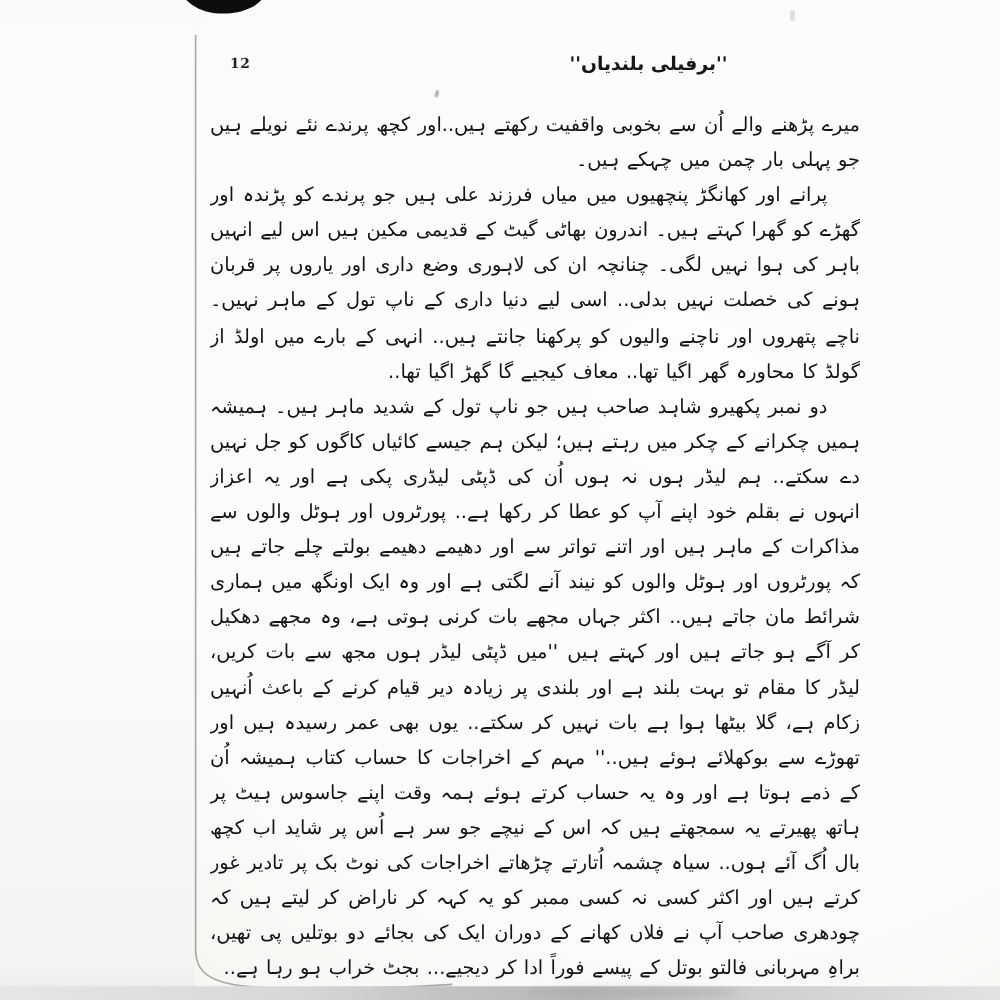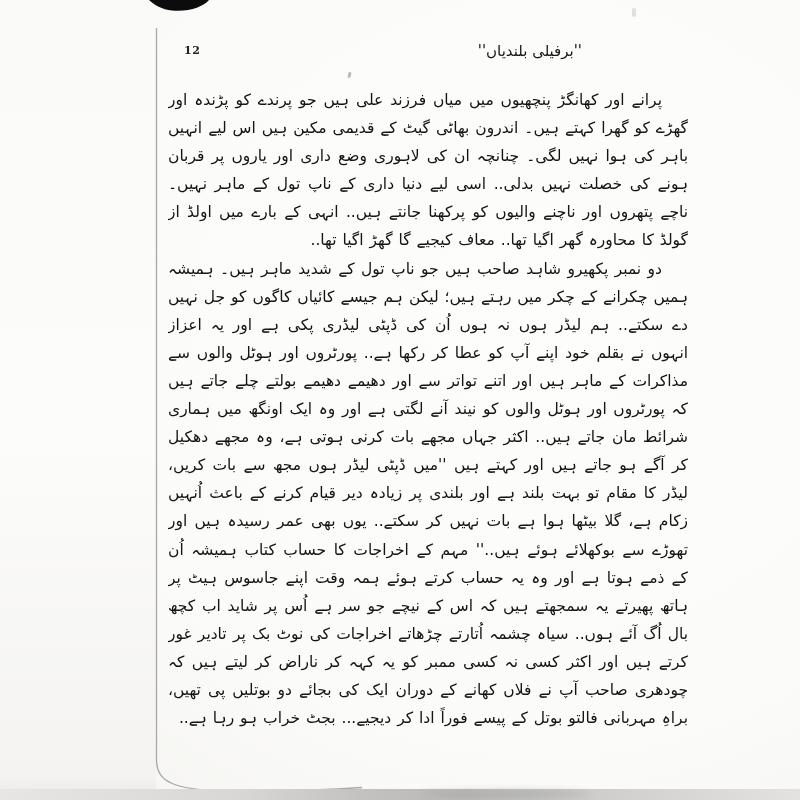--- a/index.html
+++ b/index.html
@@ -23,21 +23,21 @@
   
   .corner-wedge{position:absolute;inset:0;pointer-events:none;}
   
   .page-number{
     position:absolute;left:184px;top:44px;
     font-family:"DejaVu Serif",serif;font-weight:bold;font-size:11px;color:#222;
     letter-spacing:.5px;
   }
   .running-title{
     position:absolute;right:218px;top:42px;
-    direction:rtl;font-size:15px;font-weight:normal;color:#161616;
+    direction:rtl;font-size:15px;font-weight:bold;color:#161616;
   }
   
   .body-text{
     position:absolute;left:168px;right:112px;top:86px;height:702px;overflow:hidden;
     direction:rtl;text-align:justify;
     font-size:15.5px;line-height:28.1px;color:#141414;
     word-spacing:1px;
   }
   .body-text p{margin:0;text-indent:26px;}
   .body-text p.no-indent{text-indent:0;}
@@ -76,20 +76,21 @@
     <path d="M330,795 C420,788 505,791 560,795" fill="none" stroke="#b9b7b4" stroke-width="1.2" opacity="0.7"></path>
   </svg>
 
   <div class="stray-mark"></div>
   <div class="speck"></div>
 
   <div class="page-number">12</div>
   <div class="running-title">''برفیلی بلندیاں''</div>
 
   <div class="body-text">
+      <p class="para no-indent">میرے پڑھنے والے اُن سے بخوبی واقفیت رکھتے ہیں..اور کچھ پرندے نئے نویلے ہیں جو پہلی بار چمن میں چہکے ہیں۔</p>
       <p class="para">پرانے اور کھانگڑ پنچھیوں میں میاں فرزند علی ہیں جو پرندے کو پڑندہ اور گھڑے کو گھرا کہتے ہیں۔ اندرون بھاٹی گیٹ کے قدیمی مکین ہیں اس لیے انہیں باہر کی ہوا نہیں لگی۔ چنانچہ ان کی لاہوری وضع داری اور یاروں پر قربان ہونے کی خصلت نہیں بدلی.. اسی لیے دنیا داری کے ناپ تول کے ماہر نہیں۔ ناچے پتھروں اور ناچنے والیوں کو پرکھنا جانتے ہیں.. انہی کے بارے میں اولڈ از گولڈ کا محاورہ گھر اگیا تھا.. معاف کیجیے گا گھڑ اگیا تھا..</p>
       <p class="para">دو نمبر پکھیرو شاہد صاحب ہیں جو ناپ تول کے شدید ماہر ہیں۔ ہمیشہ ہمیں چکرانے کے چکر میں رہتے ہیں؛ لیکن ہم جیسے کائیاں کاگوں کو جل نہیں دے سکتے.. ہم لیڈر ہوں نہ ہوں اُن کی ڈپٹی لیڈری پکی ہے اور یہ اعزاز انہوں نے بقلم خود اپنے آپ کو عطا کر رکھا ہے.. پورٹروں اور ہوٹل والوں سے مذاکرات کے ماہر ہیں اور اتنے تواتر سے اور دھیمے دھیمے بولتے چلے جاتے ہیں کہ پورٹروں اور ہوٹل والوں کو نیند آنے لگتی ہے اور وہ ایک اونگھ میں ہماری شرائط مان جاتے ہیں.. اکثر جہاں مجھے بات کرنی ہوتی ہے، وہ مجھے دھکیل کر آگے ہو جاتے ہیں اور کہتے ہیں ''میں ڈپٹی لیڈر ہوں مجھ سے بات کریں، لیڈر کا مقام تو بہت بلند ہے اور بلندی پر زیادہ دیر قیام کرنے کے باعث اُنہیں زکام ہے، گلا بیٹھا ہوا ہے بات نہیں کر سکتے.. یوں بھی عمر رسیدہ ہیں اور تھوڑے سے بوکھلائے ہوئے ہیں..'' مہم کے اخراجات کا حساب کتاب ہمیشہ اُن کے ذمے ہوتا ہے اور وہ یہ حساب کرتے ہوئے ہمہ وقت اپنے جاسوس ہیٹ پر ہاتھ پھیرتے یہ سمجھتے ہیں کہ اس کے نیچے جو سر ہے اُس پر شاید اب کچھ بال اُگ آئے ہوں.. سیاہ چشمہ اُتارتے چڑھاتے اخراجات کی نوٹ بک پر تادیر غور کرتے ہیں اور اکثر کسی نہ کسی ممبر کو یہ کہہ کر ناراض کر لیتے ہیں کہ چودھری صاحب آپ نے فلاں کھانے کے دوران ایک کی بجائے دو بوتلیں پی تھیں، براہِ مہربانی فالتو بوتل کے پیسے فوراً ادا کر دیجیے... بجٹ خراب ہو رہا ہے..</p>
     </div>
 
   <div class="bottom-band"></div>
   <div class="bottom-smudge"></div>
 
 </div>
 
 </body></html>

